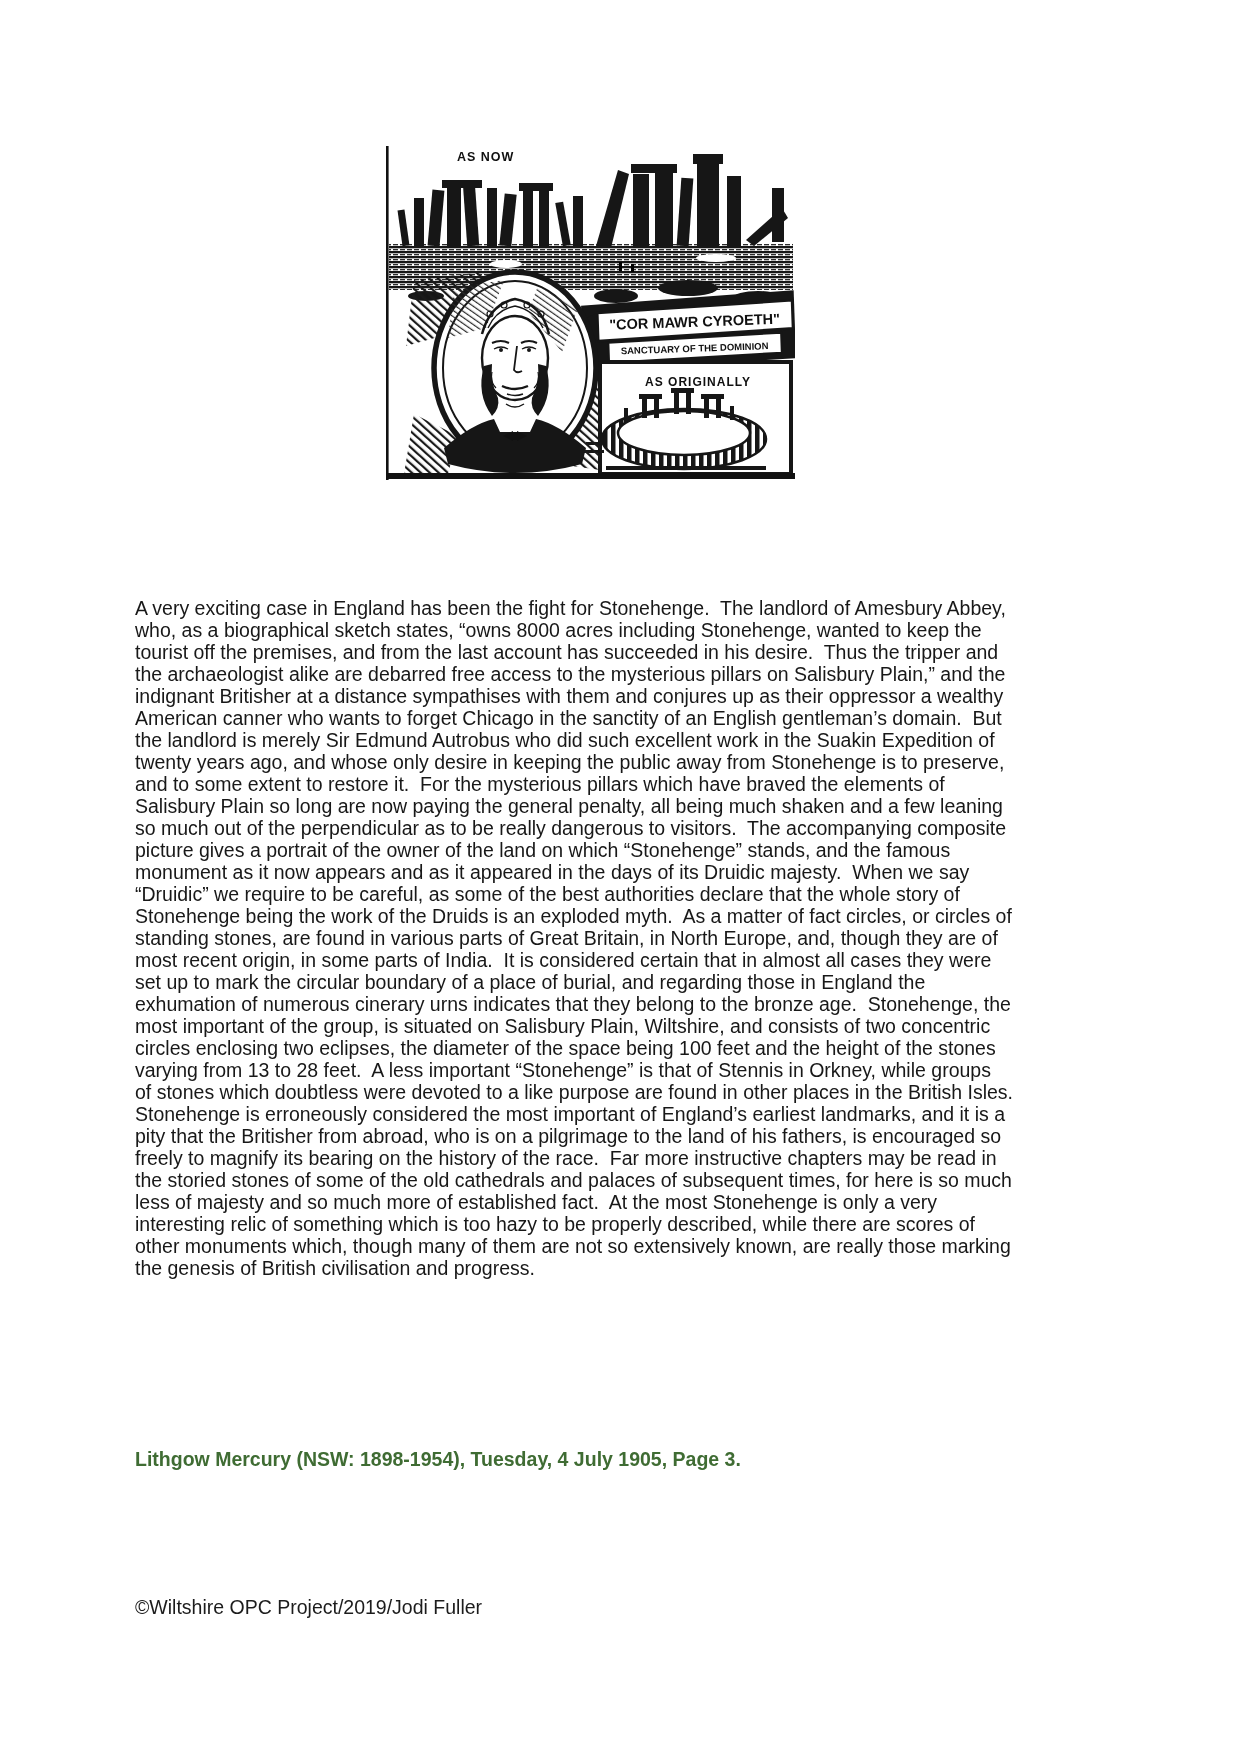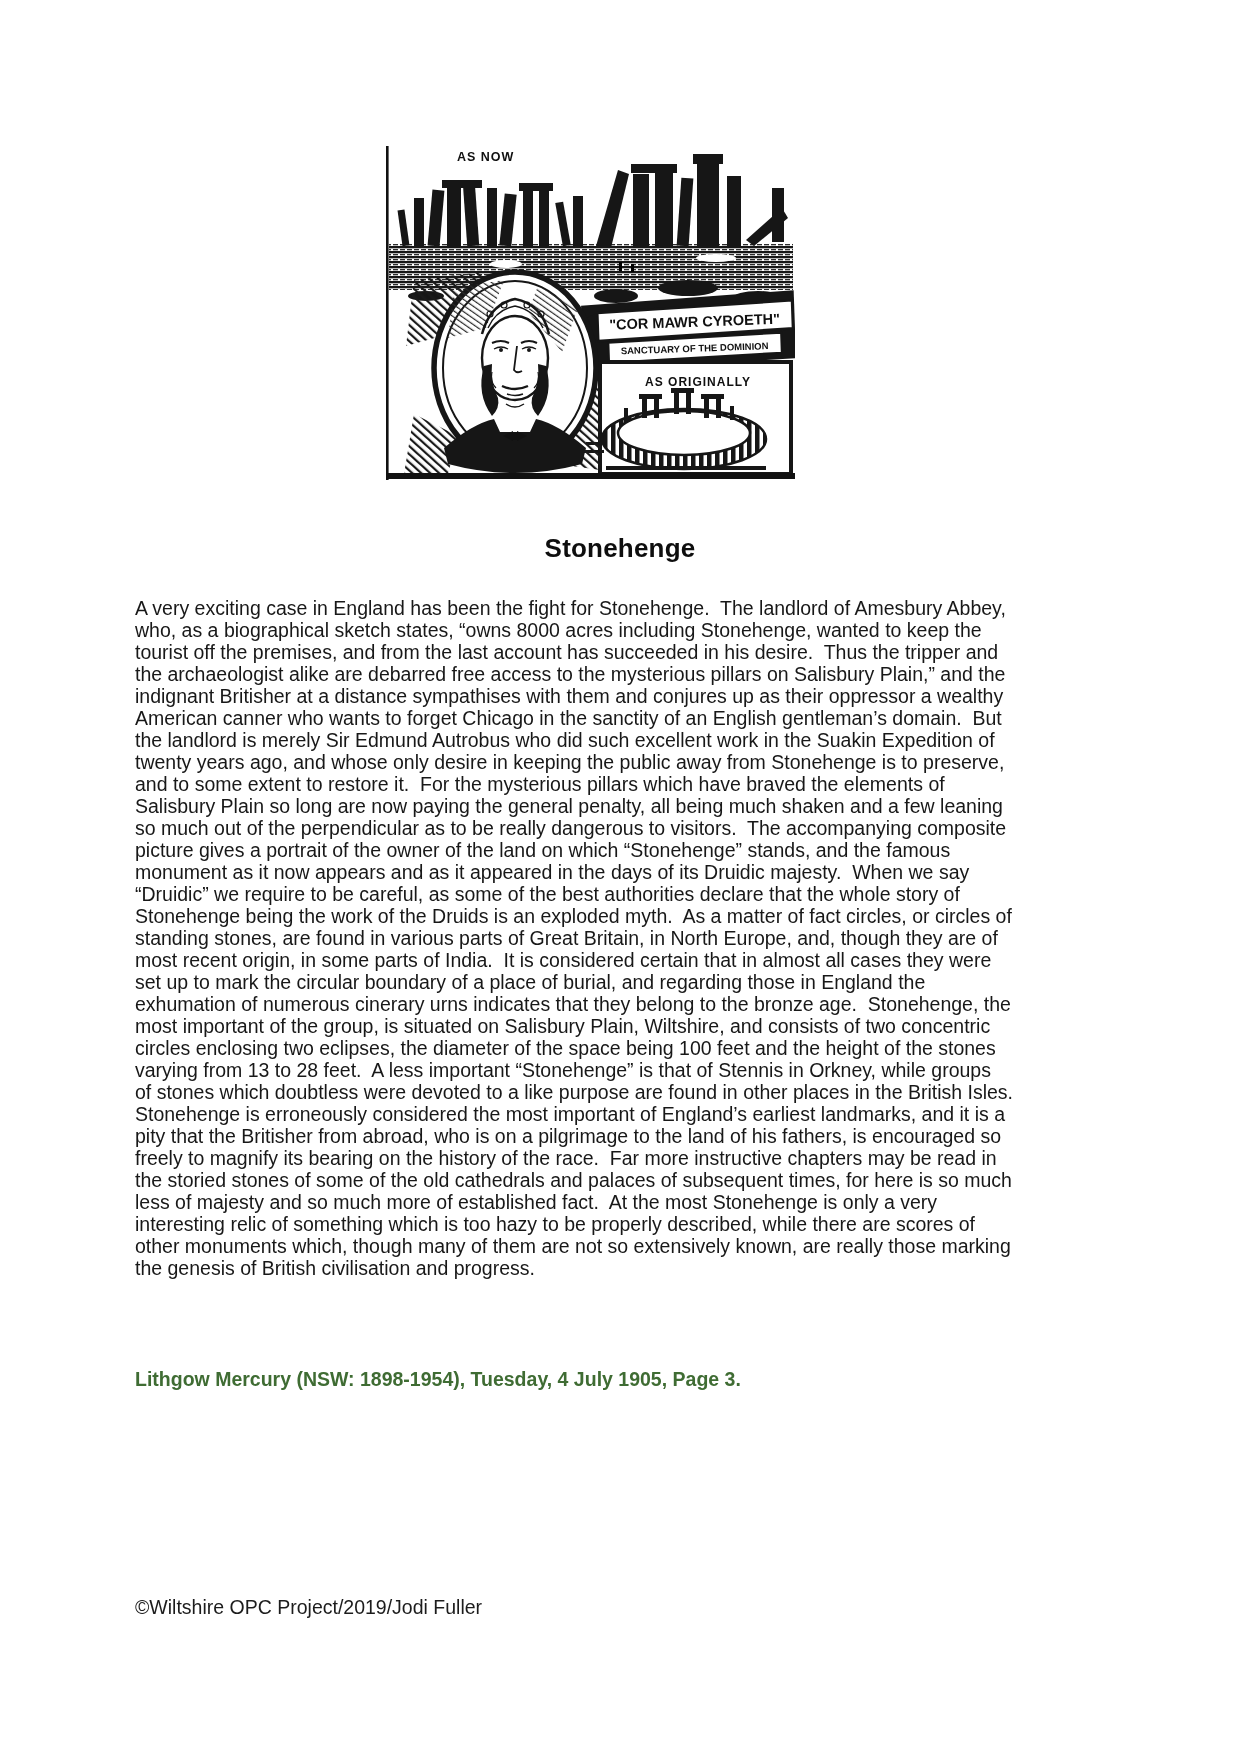--- a/index.html
+++ b/index.html
@@ -12,21 +12,21 @@
   .illustration svg{display:block;width:100%;height:100%}
   .page-title{
     position:absolute;left:135px;top:533px;width:970px;margin:0;
     text-align:center;font-size:26px;font-weight:bold;color:#0e0e0e;letter-spacing:.2px;
   }
   .body-text{
     position:absolute;left:135px;top:597px;width:990px;
     font-size:19.5px;line-height:22px;white-space:pre;color:#181818;
   }
   .citation{
-    position:absolute;left:135px;top:1368px;
+    position:absolute;left:135px;top:1448px;
     font-size:19.5px;font-weight:bold;color:#3f6c33;
   }
   .footer-credit{
     position:absolute;left:135px;top:1596px;
     font-size:19.5px;color:#1c1c1c;
   }
   svg text{font-family:"Liberation Sans",sans-serif;font-weight:bold;fill:#101010}
 </style>
 </head>
 <body>
@@ -156,21 +156,20 @@
       </g>
 
       <text x="71" y="25" font-size="12.5" letter-spacing="1">AS NOW</text>
       <g fill="#111111">
         <rect x="0" y="10" width="2.6" height="334"></rect>
         <rect x="0" y="337" width="409" height="6"></rect>
       </g>
     </svg>
   </figure>
 
-  <h1 class="page-title">Stonehenge</h1>
 
   <div class="body-text">A very exciting case in England has been the fight for Stonehenge.  The landlord of Amesbury Abbey,
 who, as a biographical sketch states, “owns 8000 acres including Stonehenge, wanted to keep the
 tourist off the premises, and from the last account has succeeded in his desire.  Thus the tripper and
 the archaeologist alike are debarred free access to the mysterious pillars on Salisbury Plain,” and the
 indignant Britisher at a distance sympathises with them and conjures up as their oppressor a wealthy
 American canner who wants to forget Chicago in the sanctity of an English gentleman’s domain.  But
 the landlord is merely Sir Edmund Autrobus who did such excellent work in the Suakin Expedition of
 twenty years ago, and whose only desire in keeping the public away from Stonehenge is to preserve,
 and to some extent to restore it.  For the mysterious pillars which have braved the elements of

